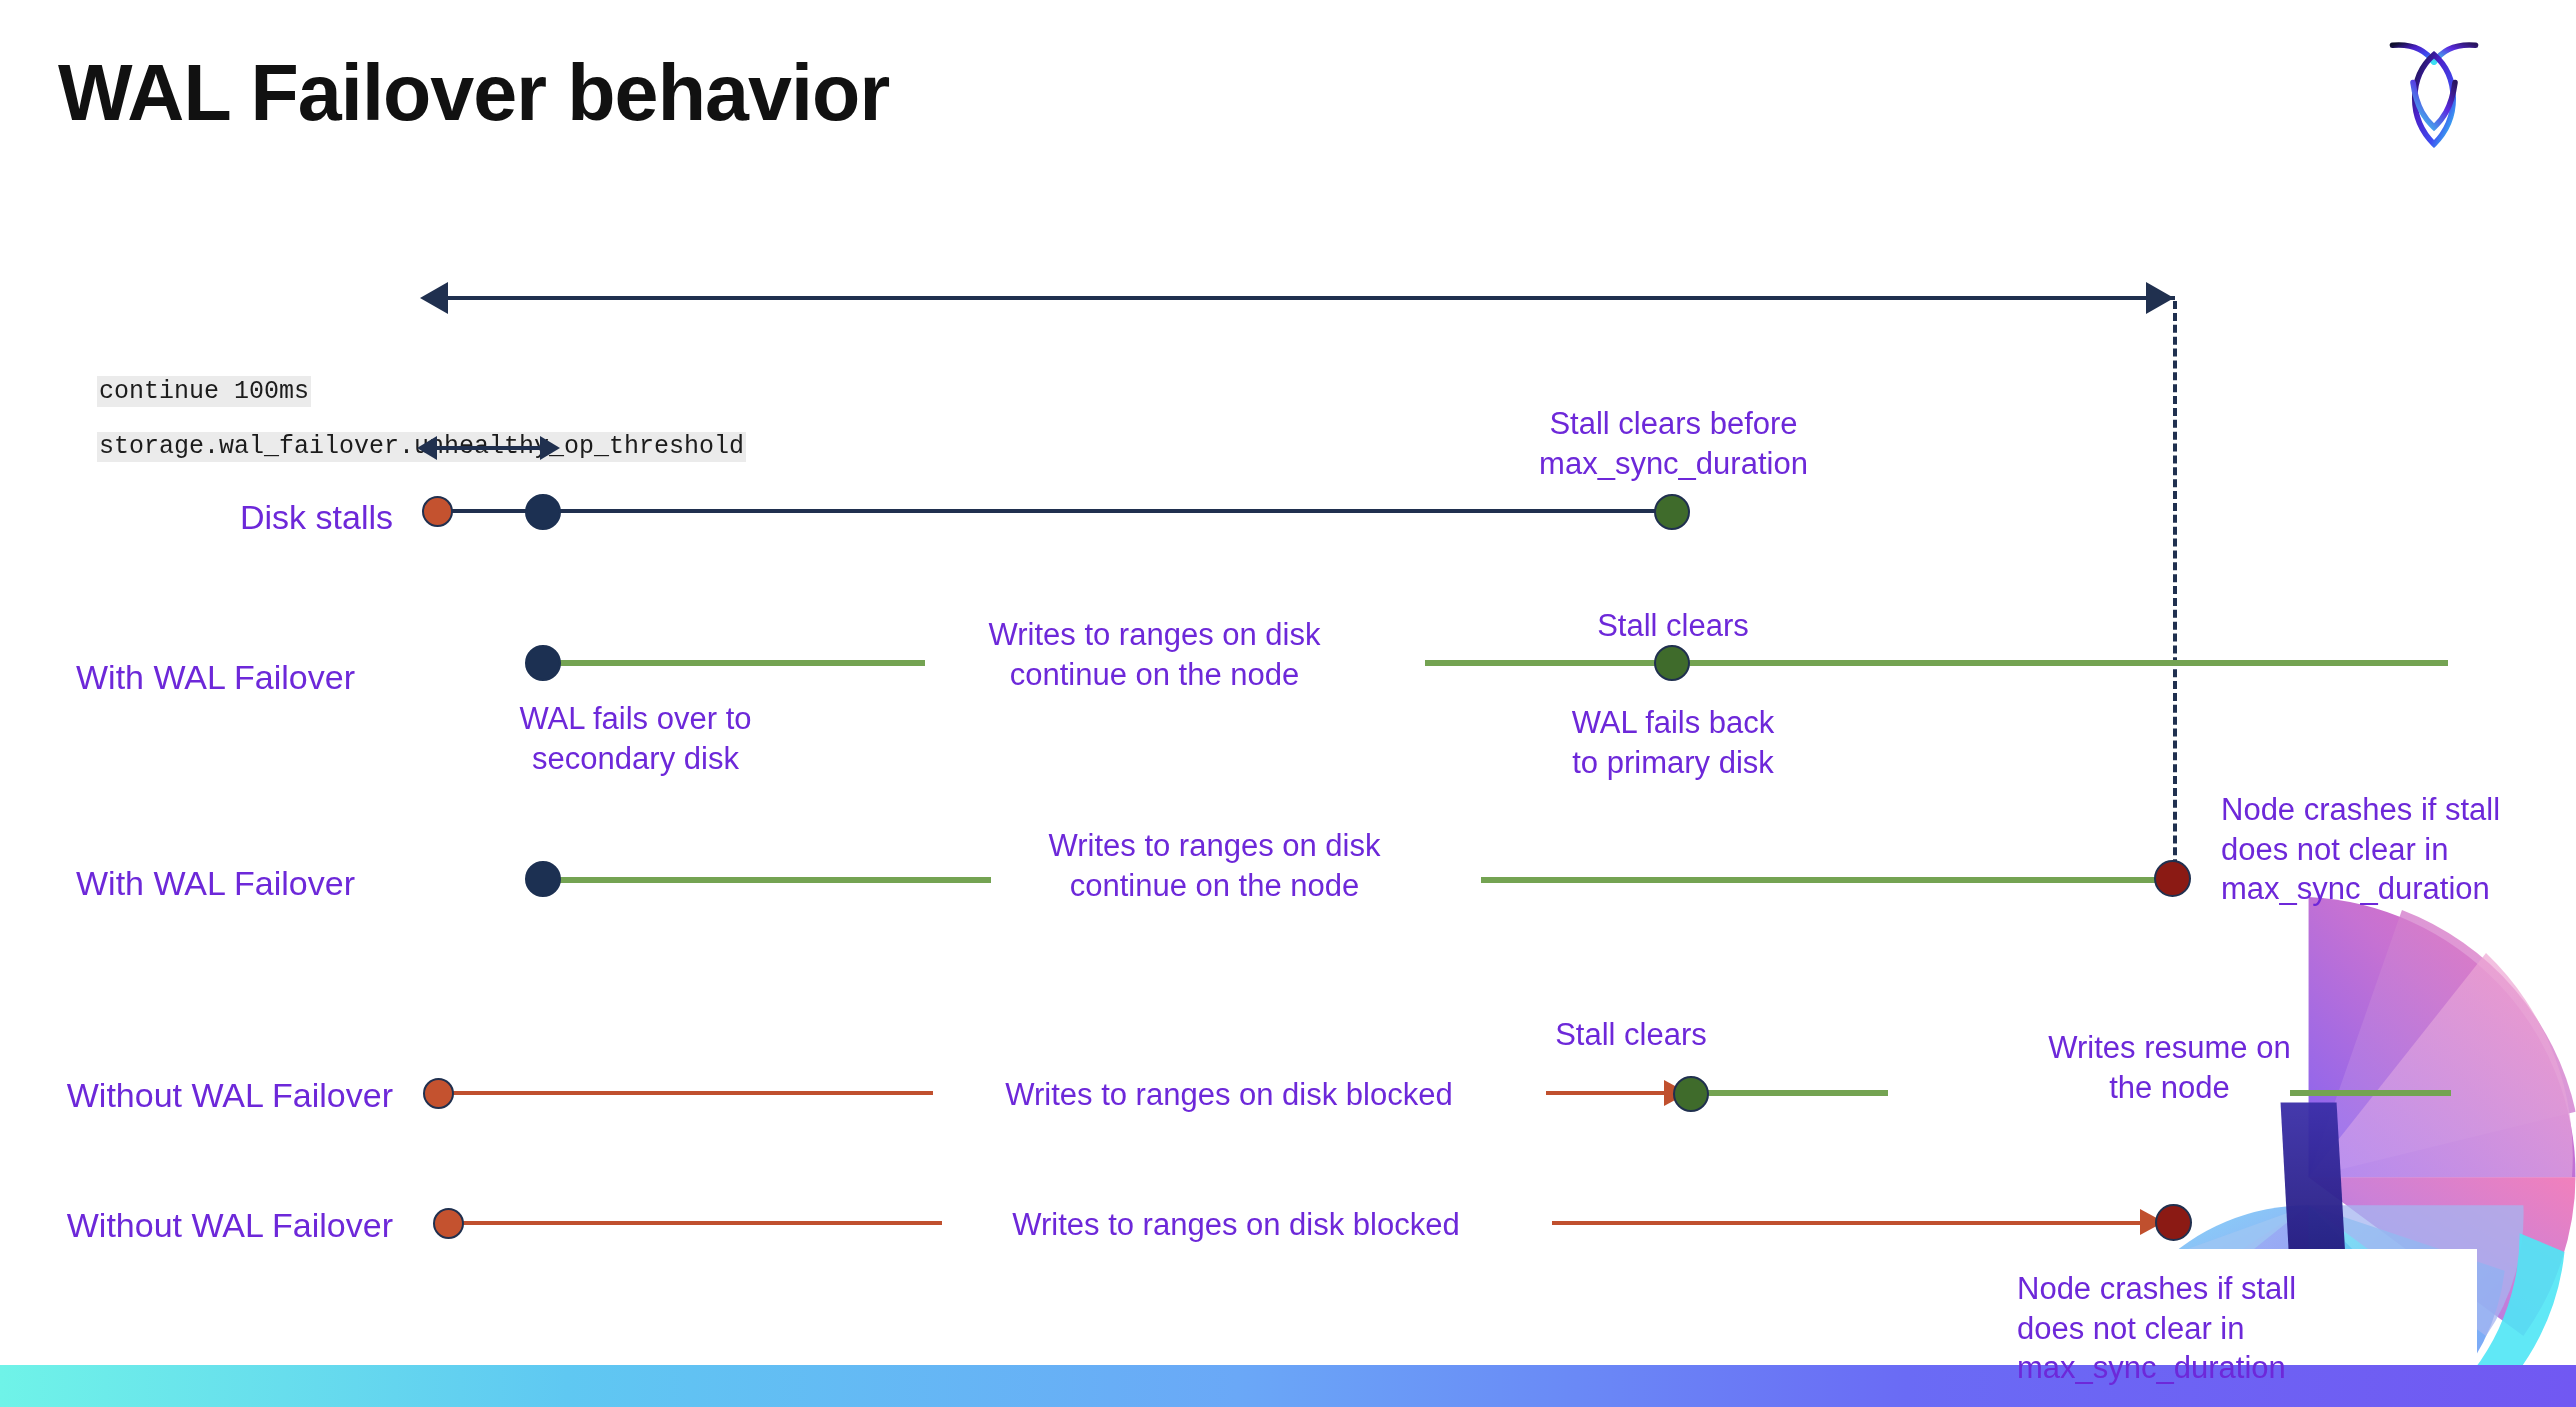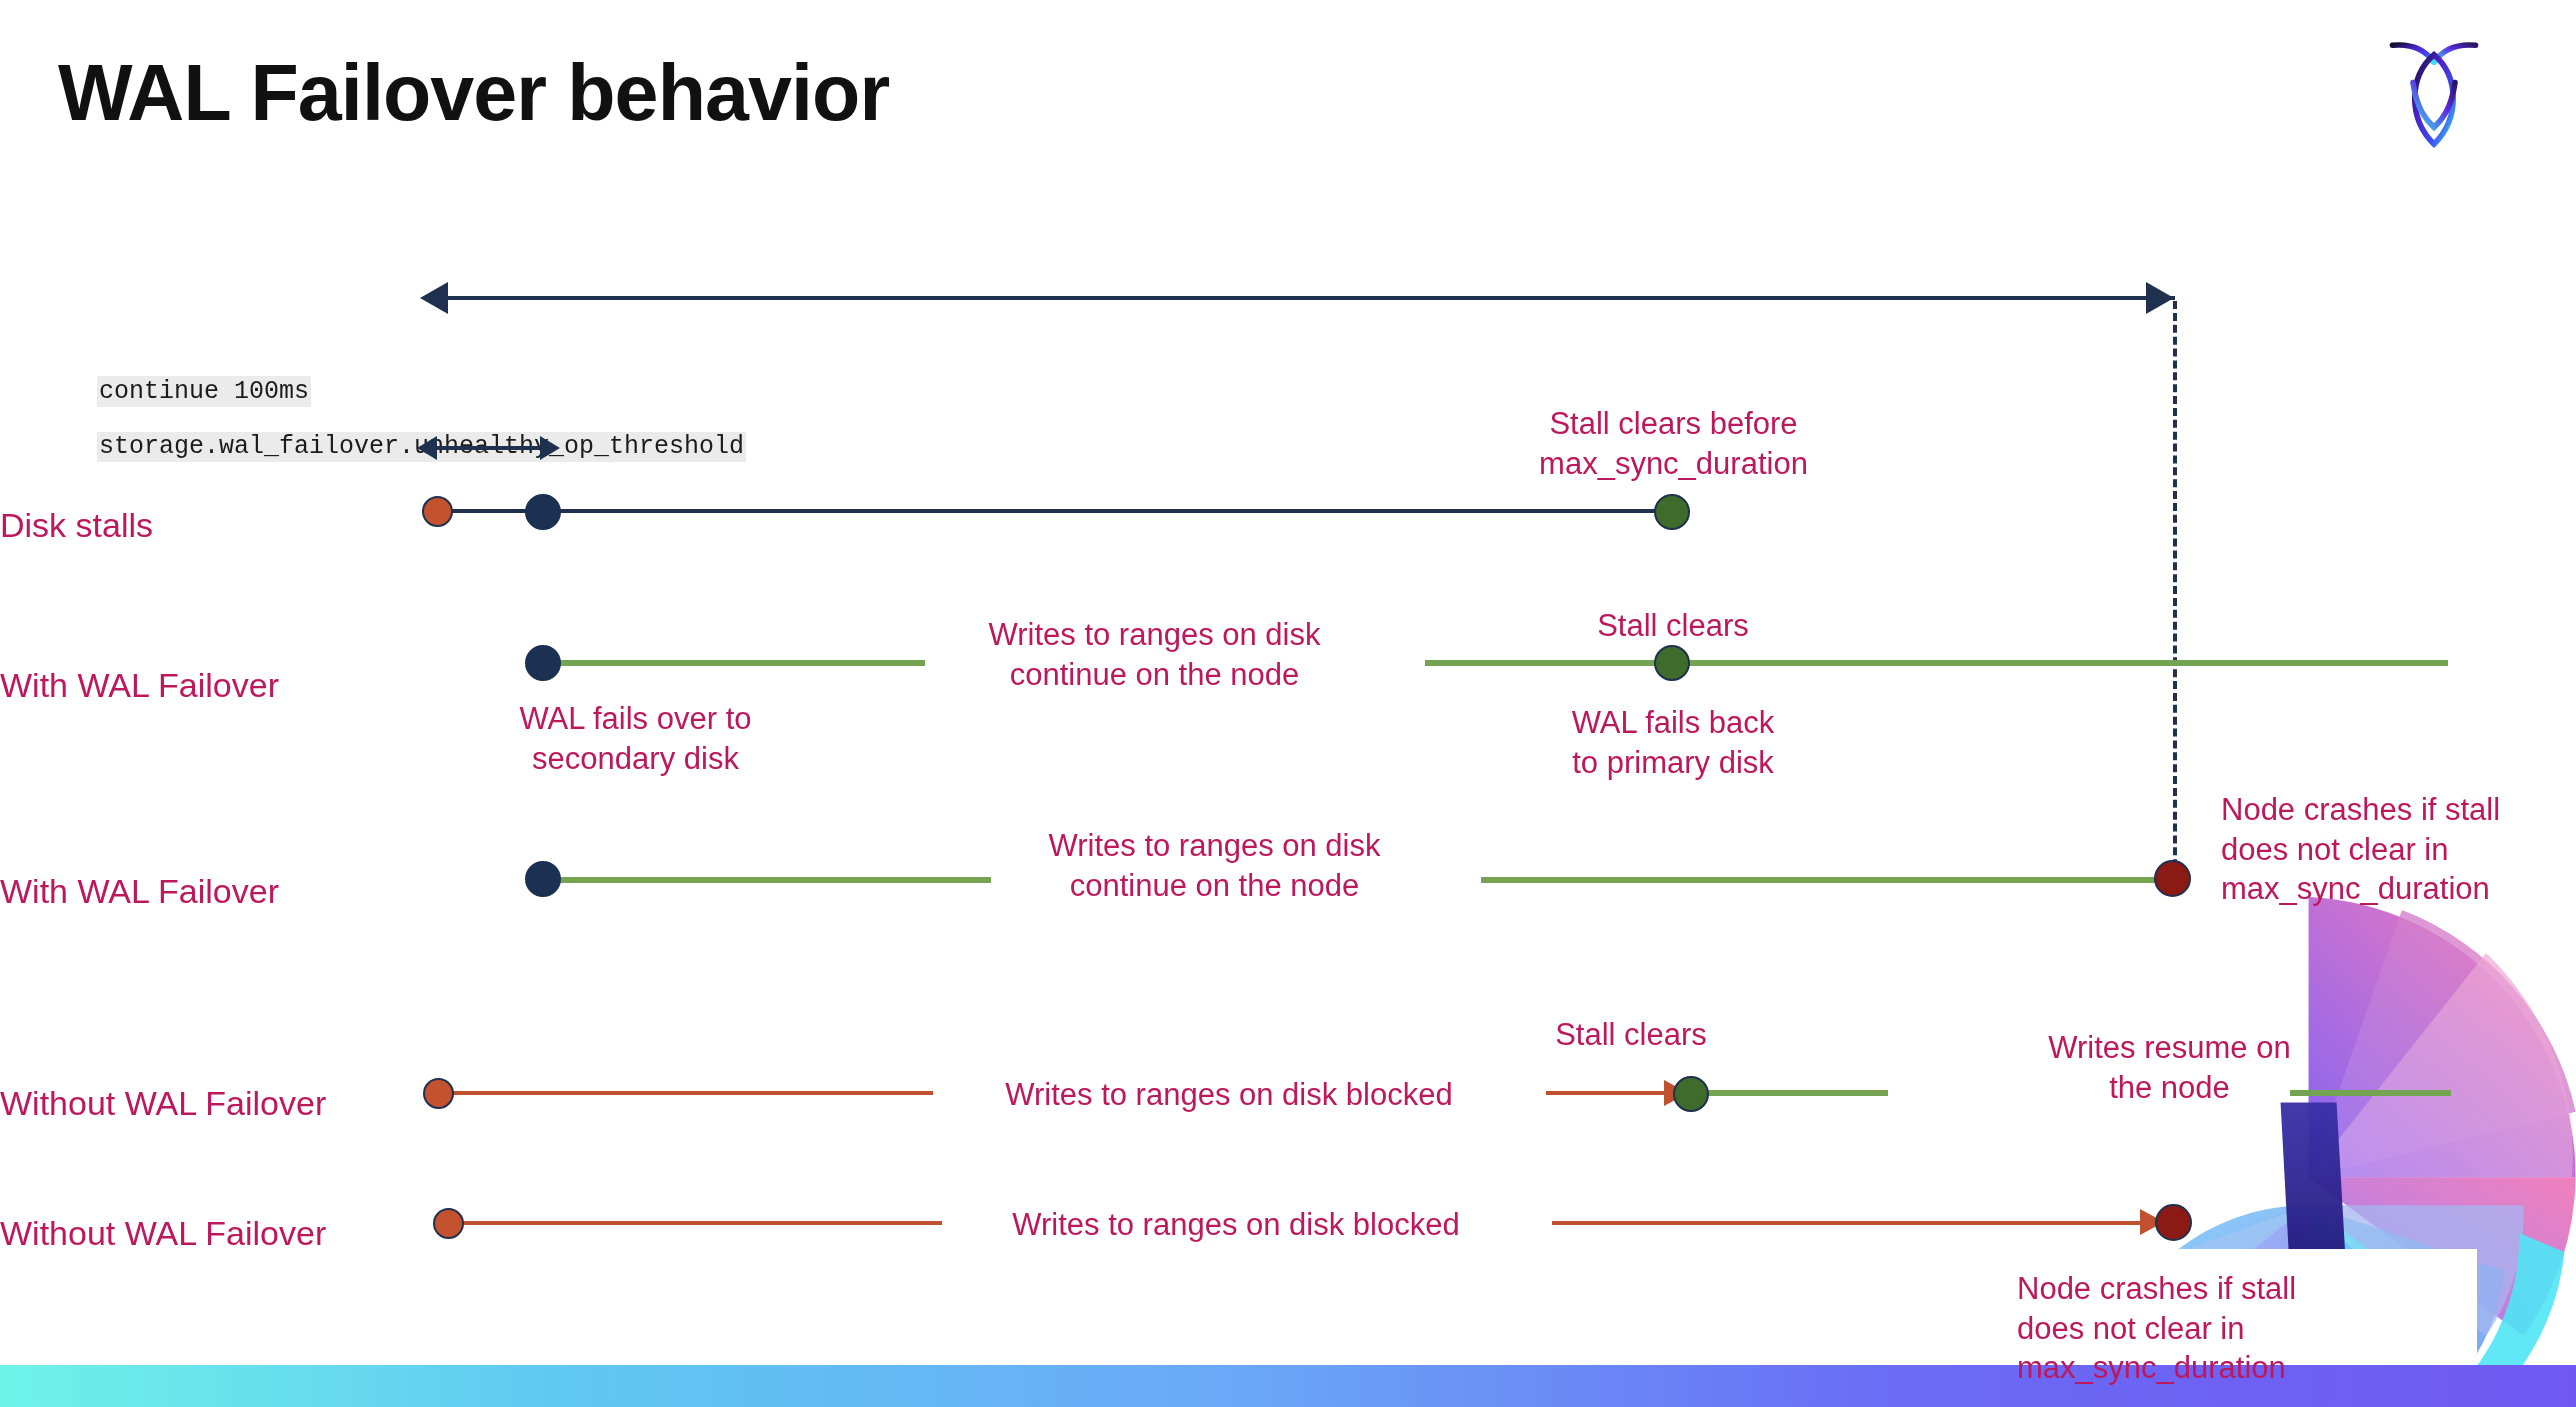--- a/index.html
+++ b/index.html
@@ -67,25 +67,25 @@
     width: 505px;
     height: 159px;
     background: #ffffff;
   }
 
   
   .txt {
     position: absolute;
     font-size: 31px;
     line-height: 1.28;
-    color: #be185d;
+    color: #6d28d9;
     white-space: pre-line;
   }
   .txt.center { text-align: center; }
-  .txt.right  { text-align: left; margin-top: 8px; }
+  .txt.right  { text-align: right; }
   .txt.left   { text-align: left; }
 
   .mono {
     position: absolute;
     font-family: "Liberation Mono", "DejaVu Sans Mono", monospace;
     font-size: 25px;
     line-height: 1.0;
     color: #1c1c1c;
     white-space: pre;
   }

